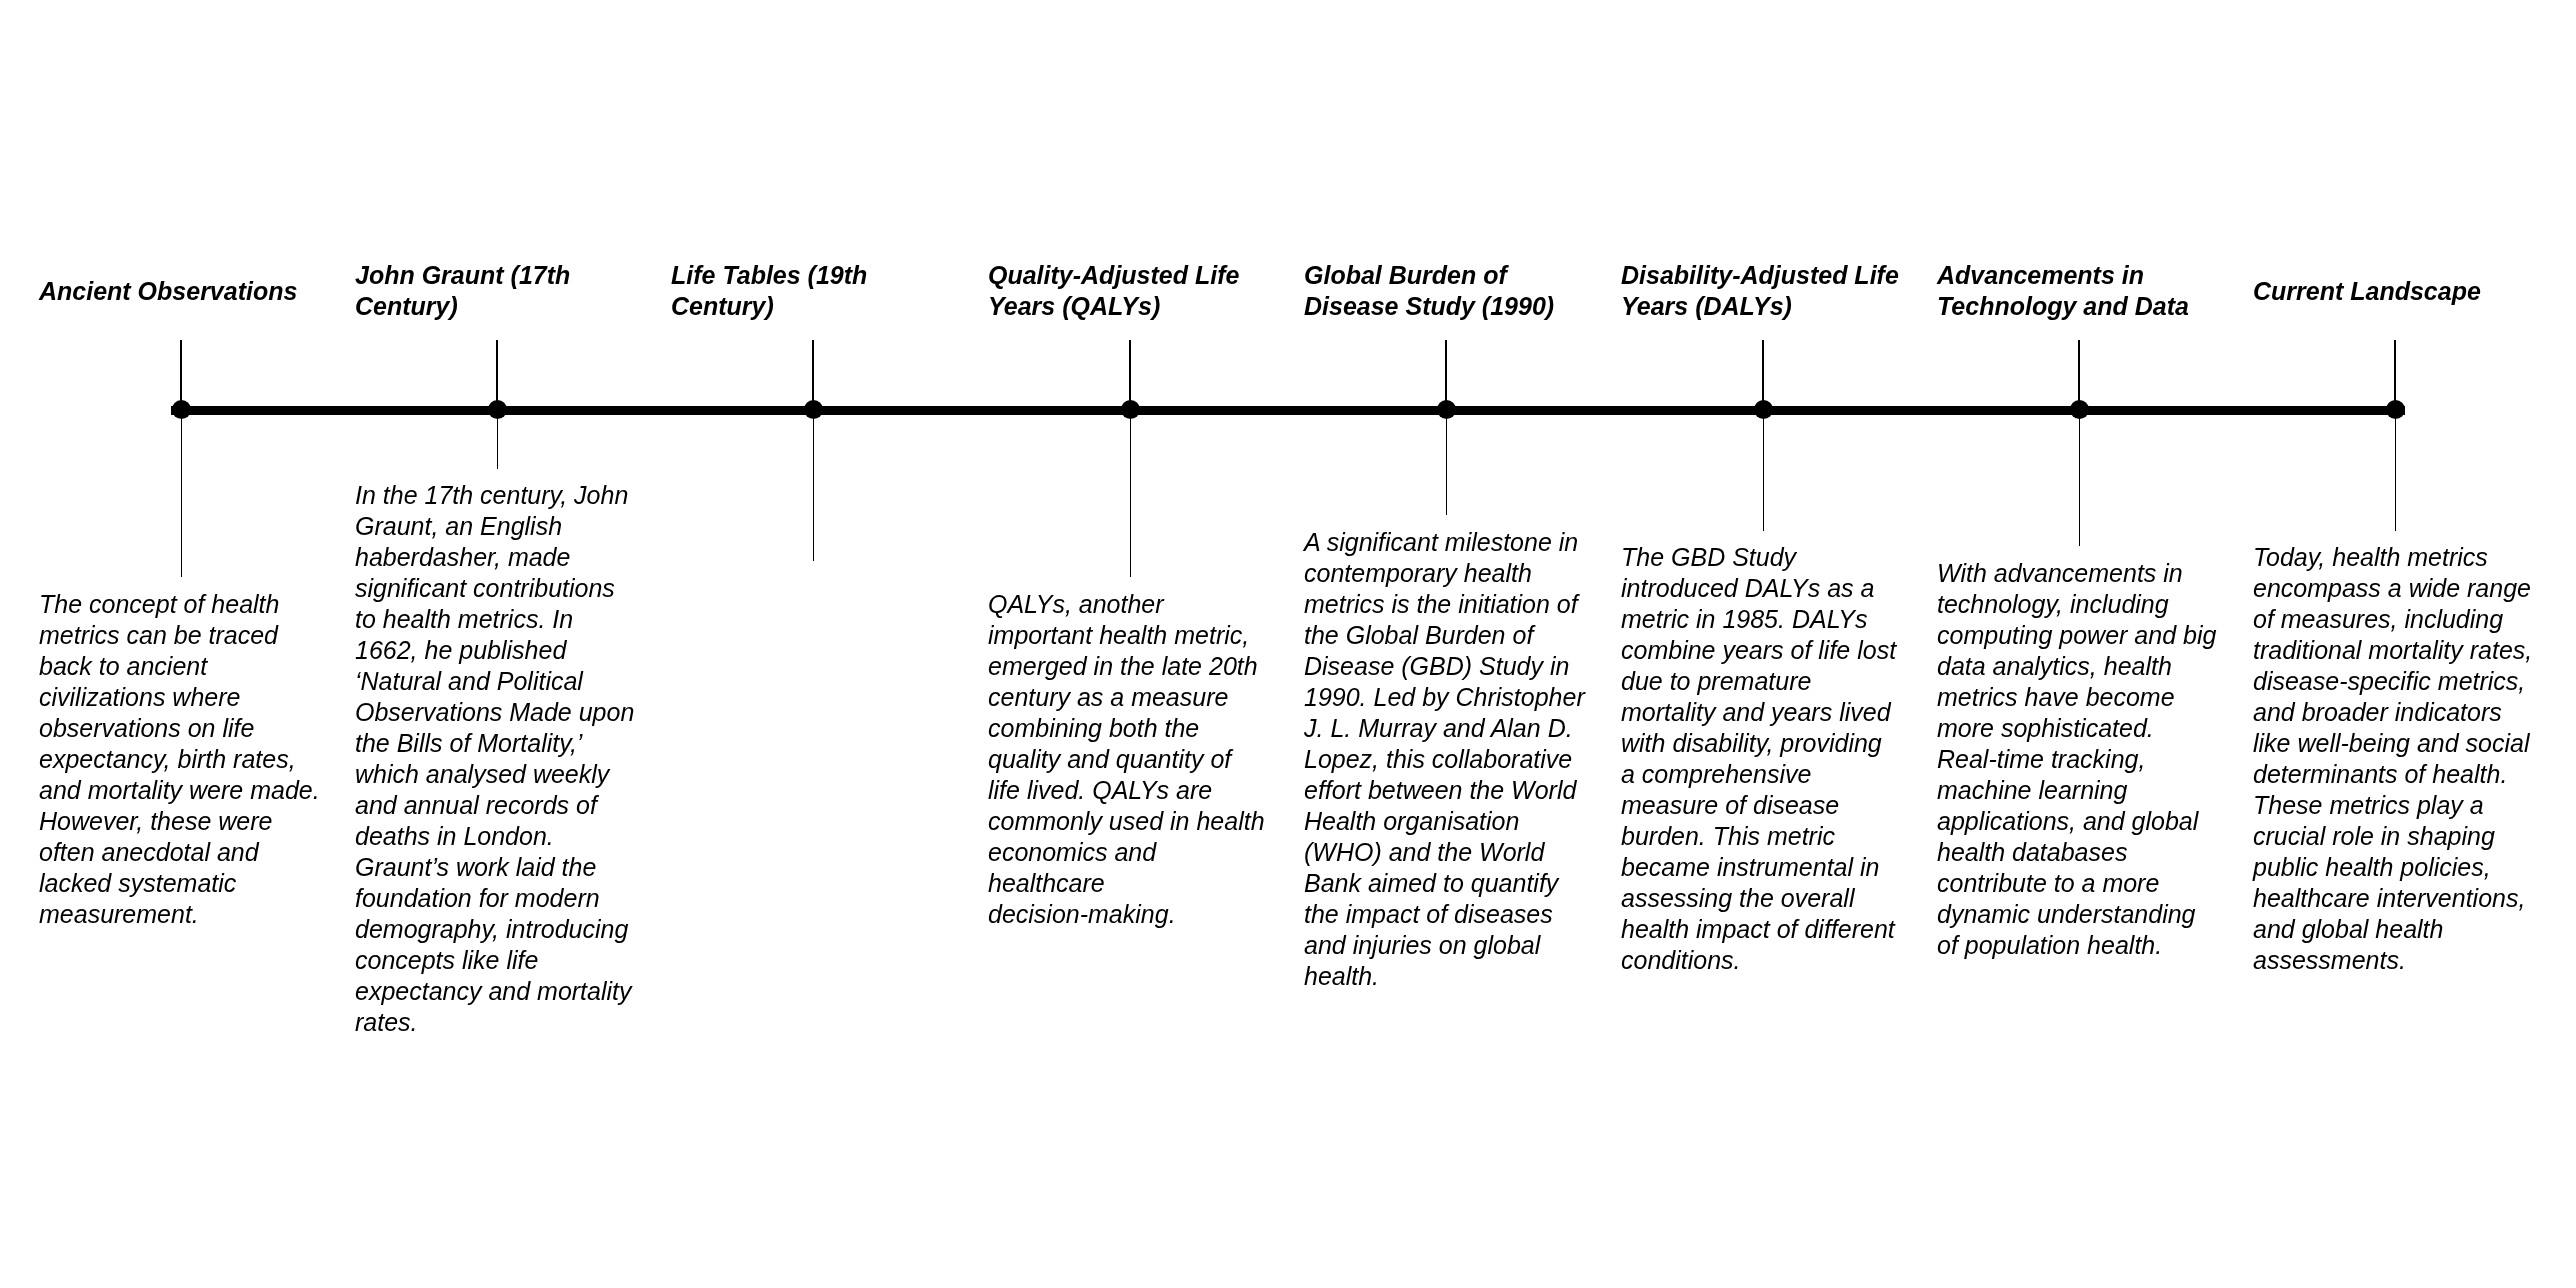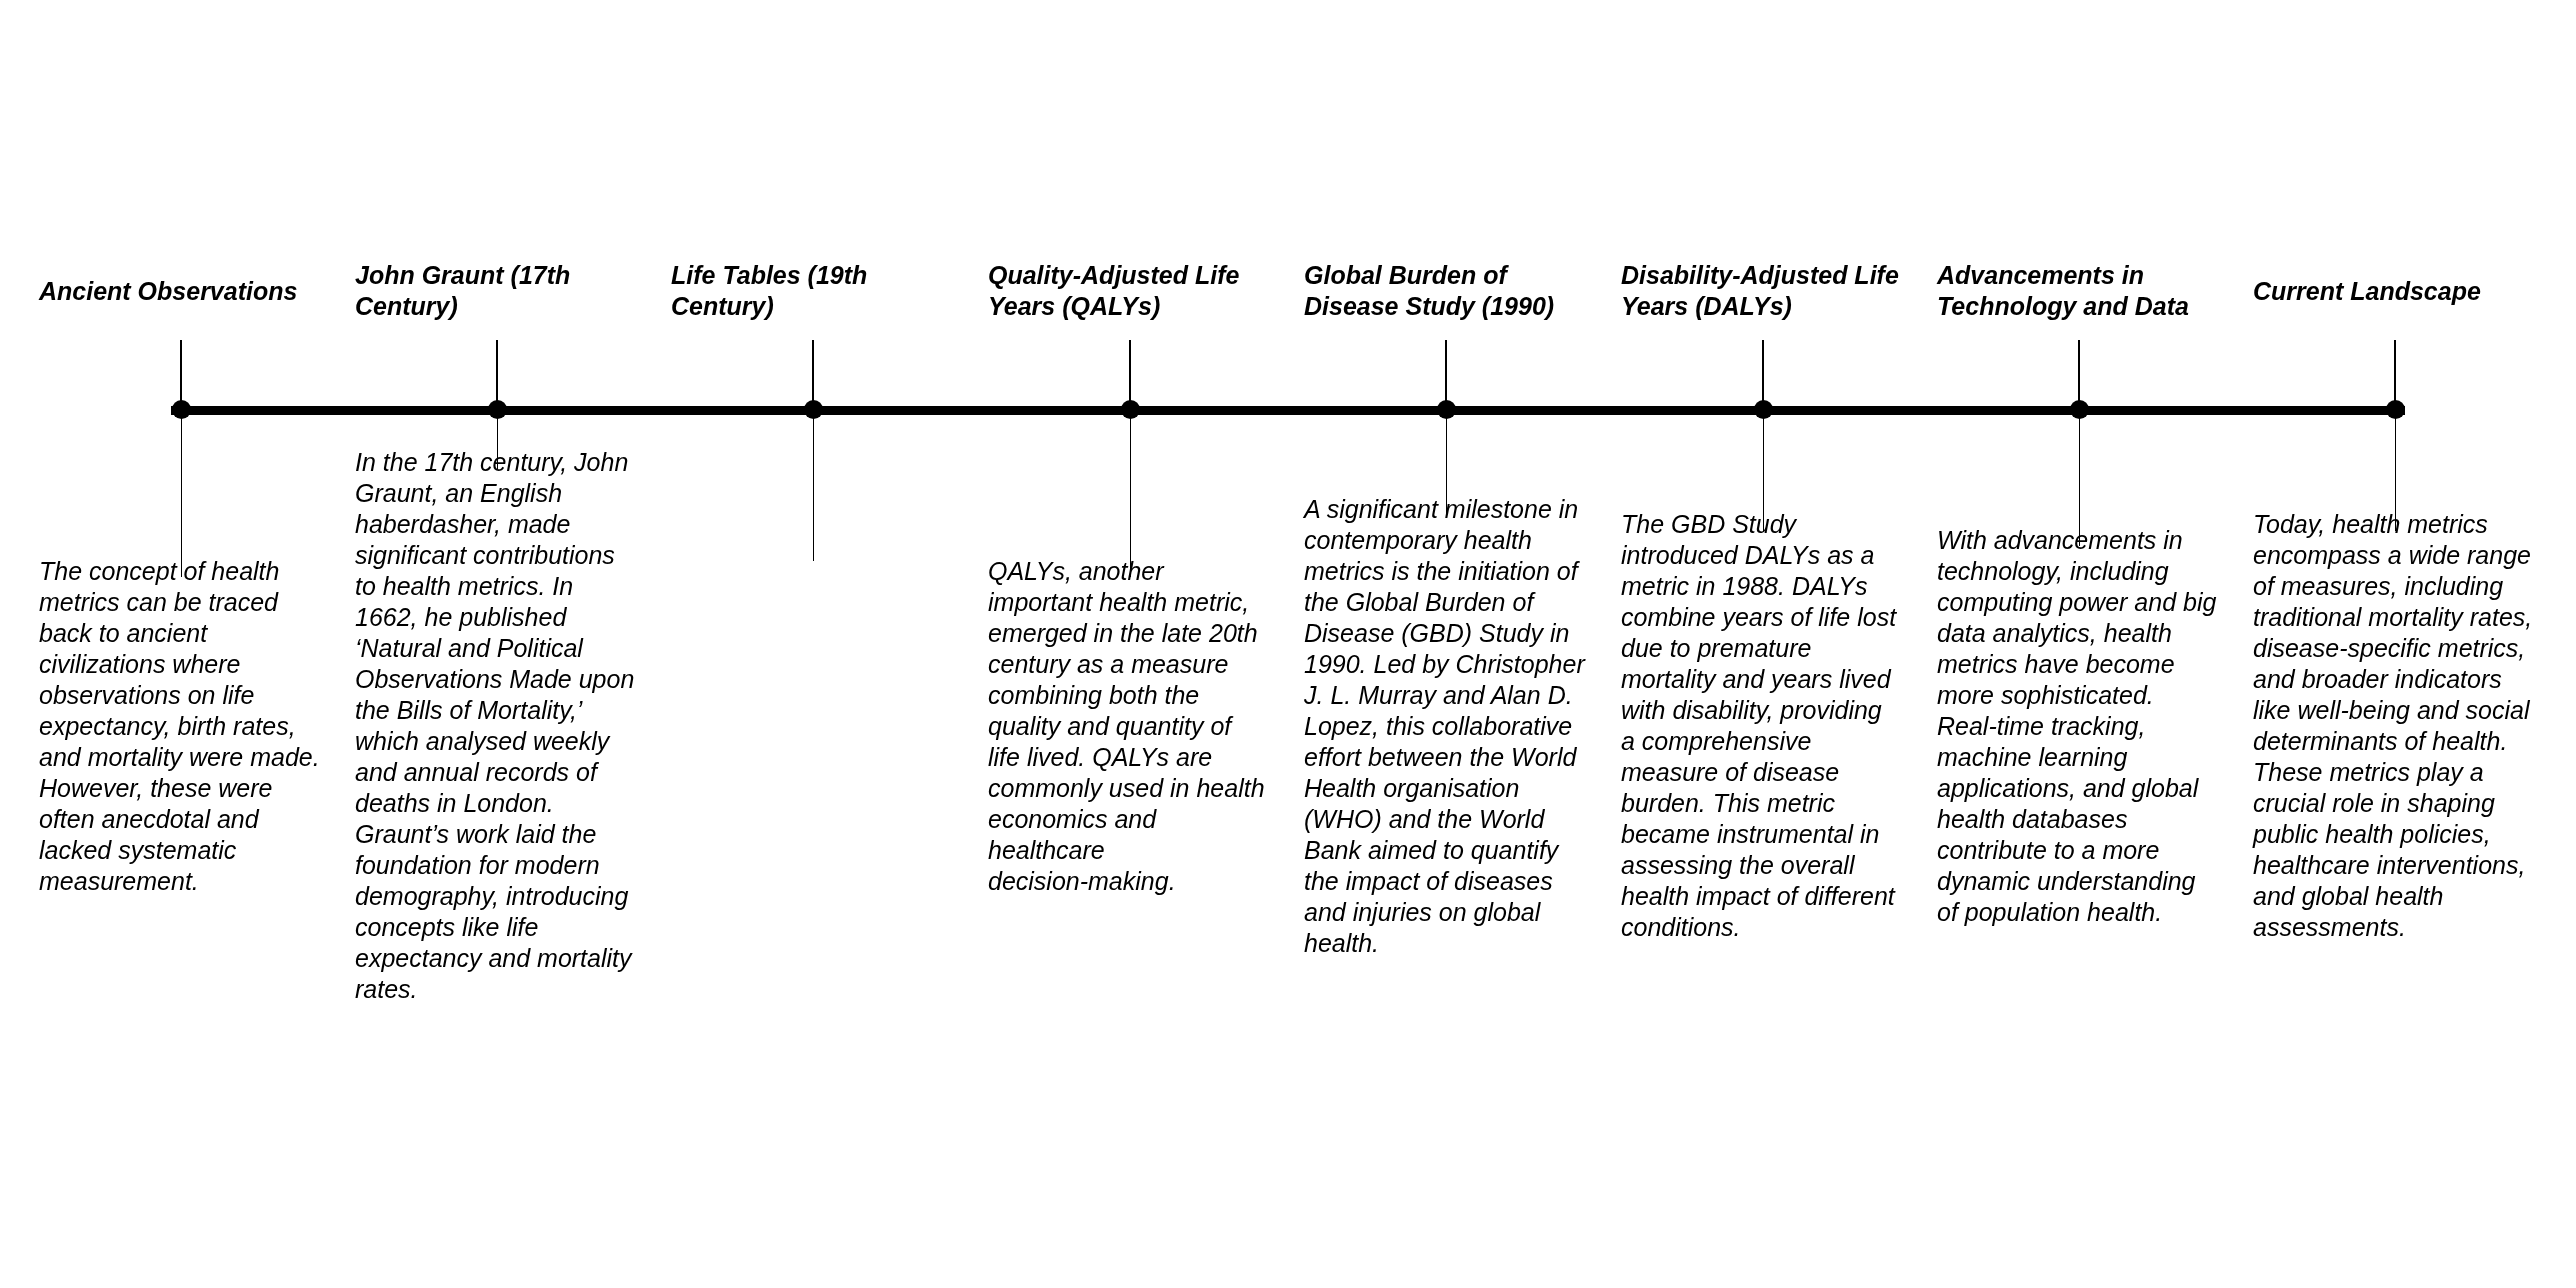--- a/index.html
+++ b/index.html
@@ -53,21 +53,21 @@
   .dot {
     position: absolute;
     left: 133px;               
     top: 400px;                
     width: 19.3px; height: 19.3px;
     border-radius: 50%;
     background: #000000;
   }
   .m-desc {
     position: absolute;
-    left: 0; top: 726px;
+    left: 0; top: 759px;
     transform: translateY(-50%);
     font-size: 25px;
     line-height: 31px;
     font-weight: normal;
     color: #000000;
     white-space: pre;
   }
 </style>
 </head>
 <body>
@@ -171,21 +171,21 @@
   </div>
 
   <div class="col" style="left:1621px">
     <div class="m-title">Disability-Adjusted Life
 Years (DALYs)</div>
     <div class="conn-top"></div>
     <div class="conn-bottom" style="height: 120px;"></div>
     <div class="dot"></div>
     <div class="m-desc">The GBD Study
 introduced DALYs as a
-metric in 1988. DALYs
+metric in 1985. DALYs
 combine years of life lost
 due to premature
 mortality and years lived
 with disability, providing
 a comprehensive
 measure of disease
 burden. This metric
 became instrumental in
 assessing the overall
 health impact of different

